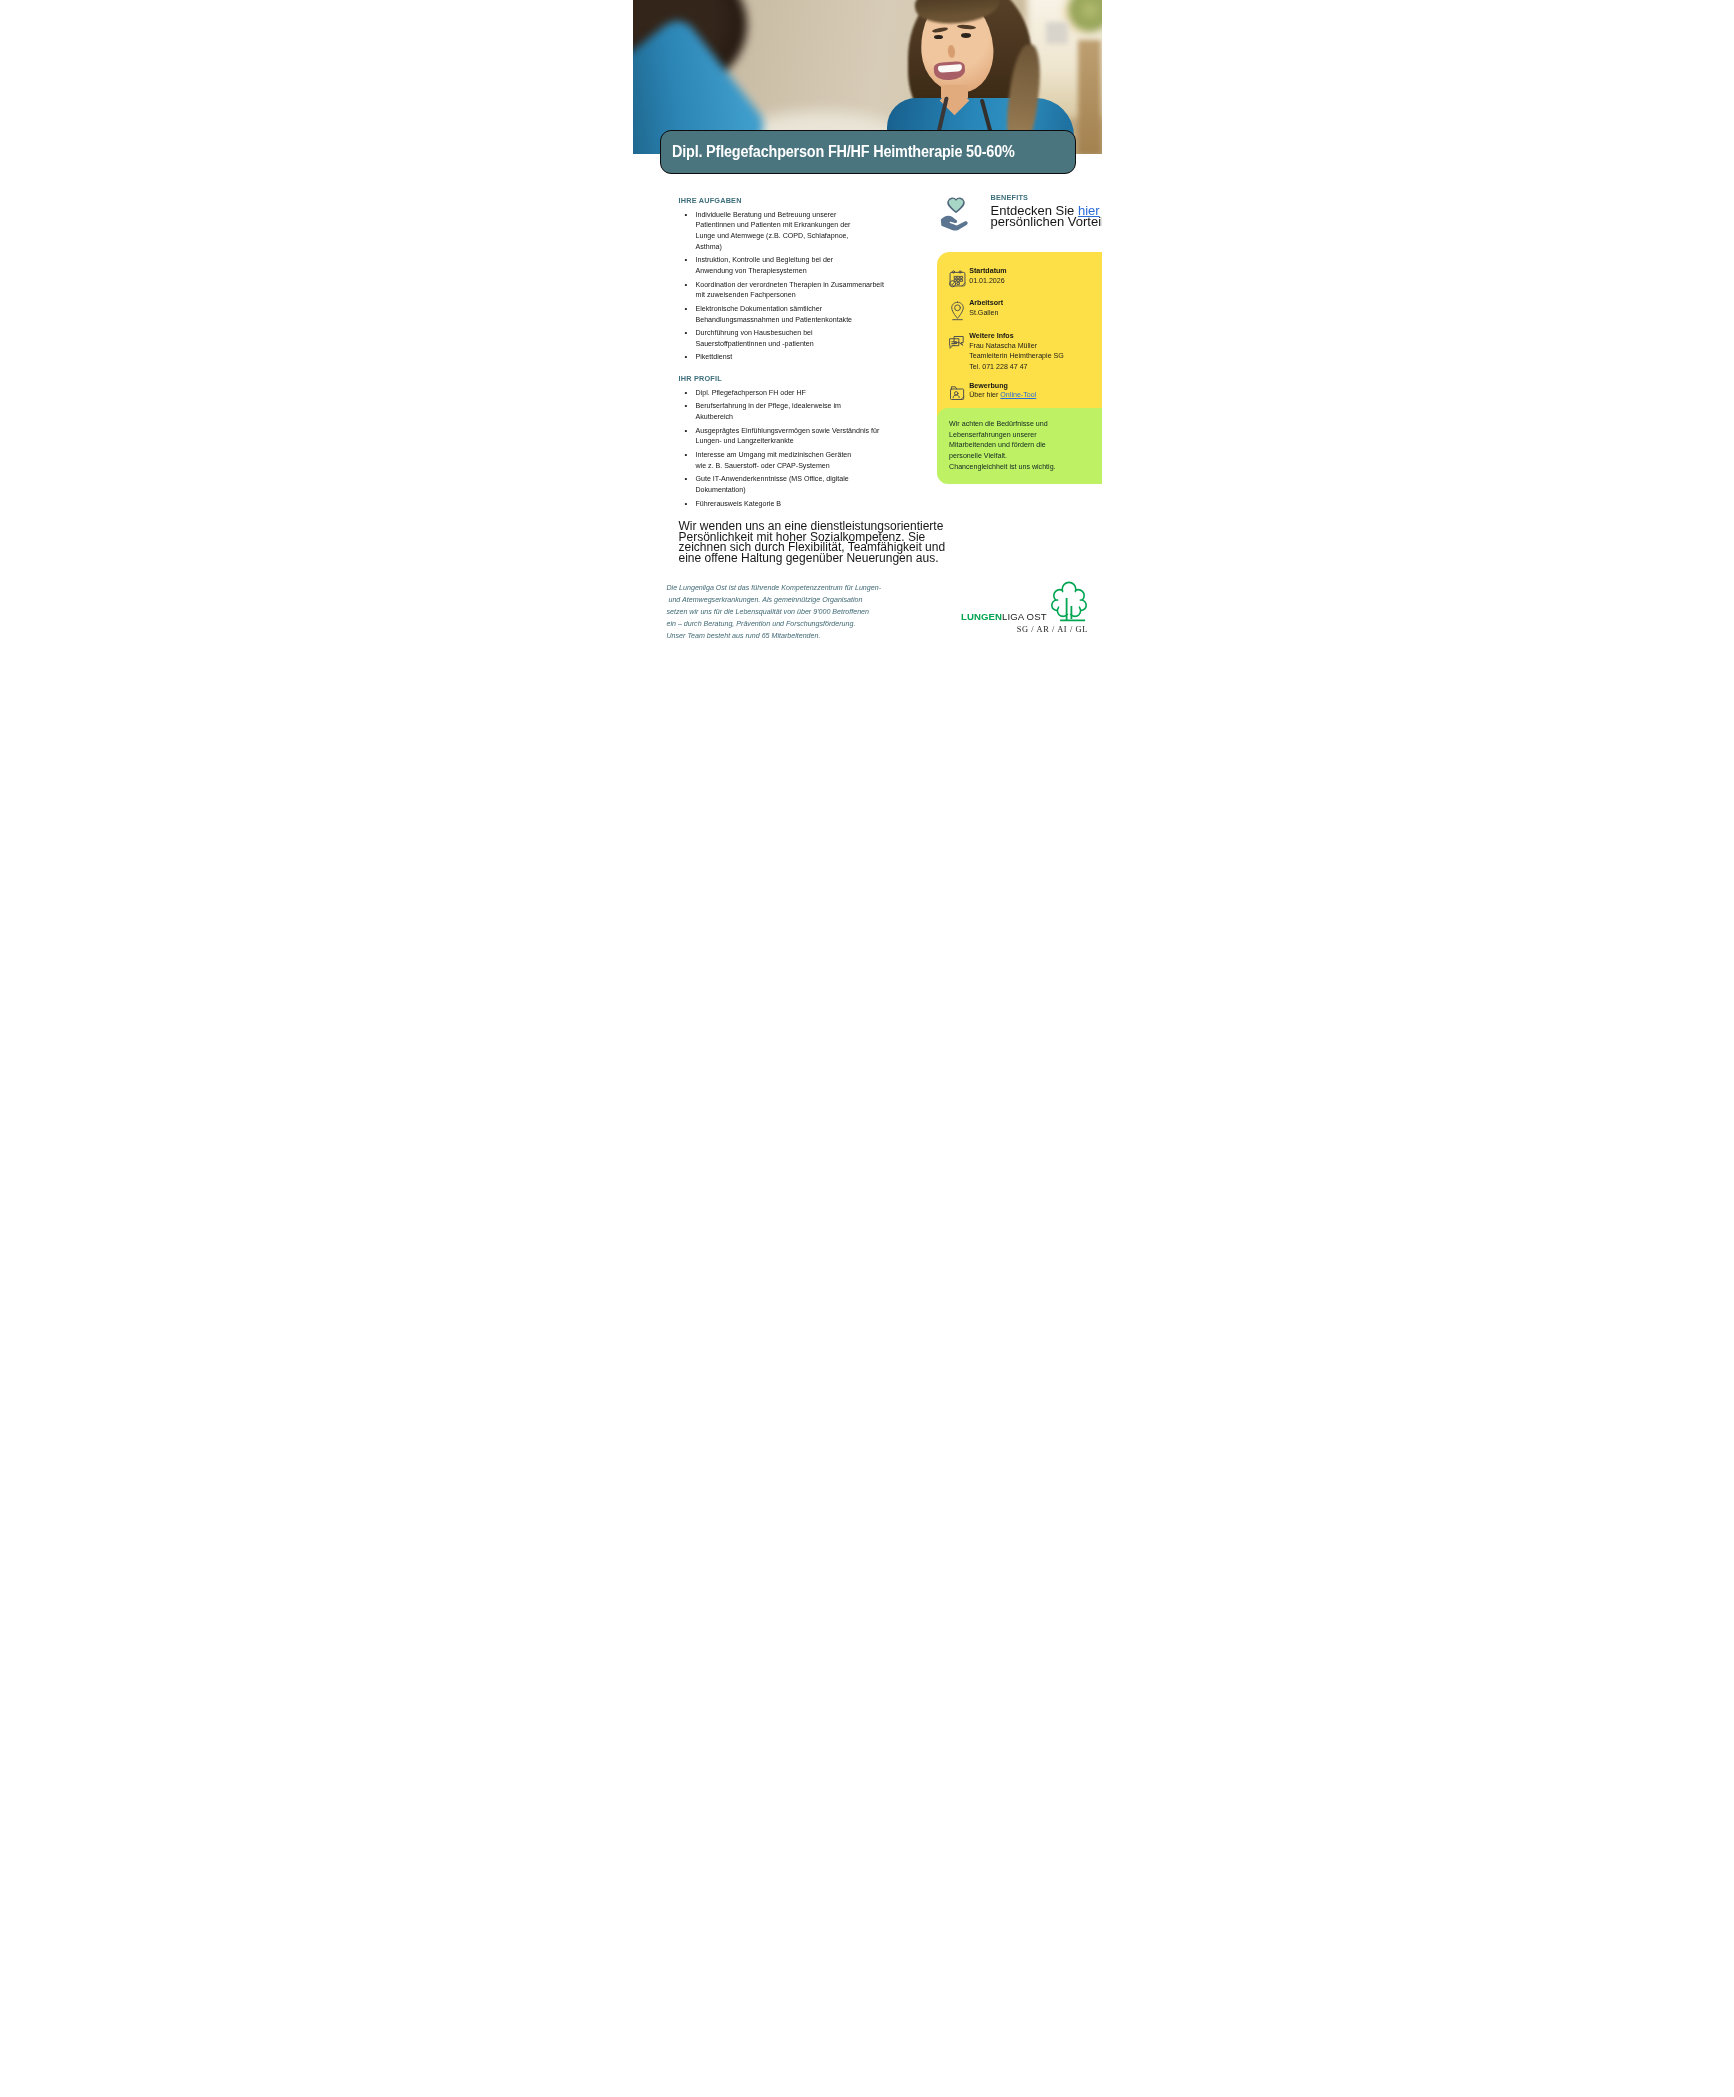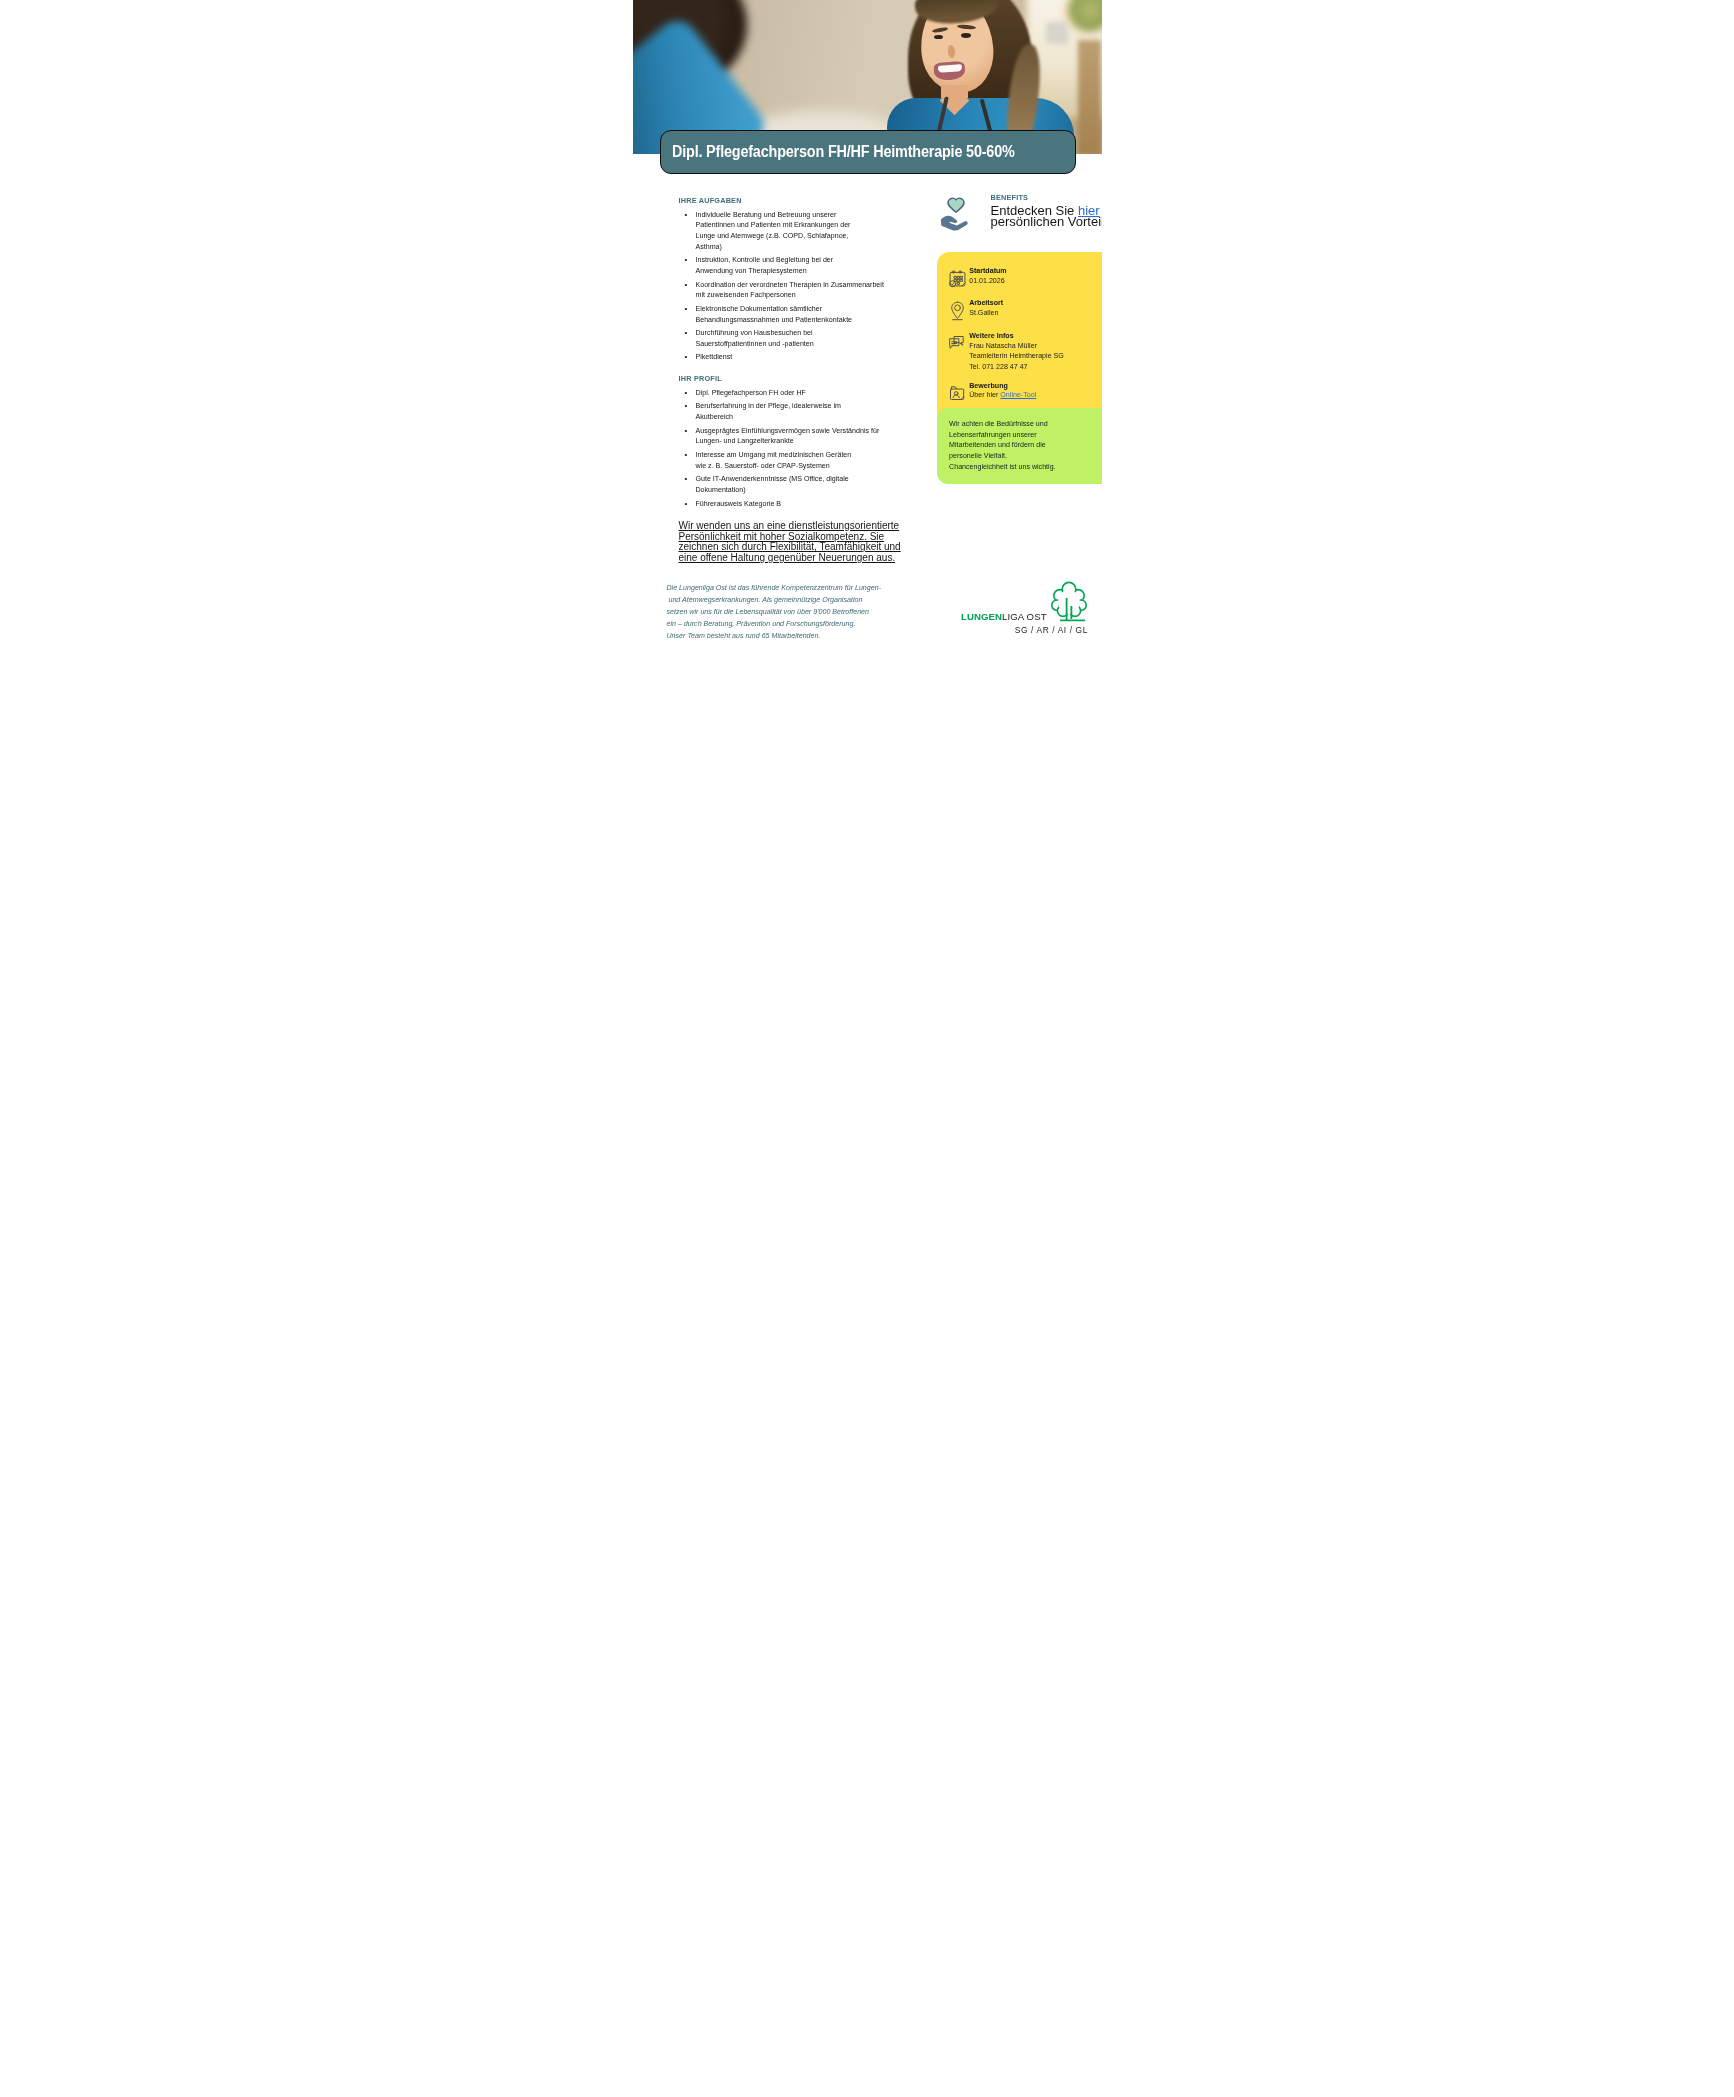--- a/index.html
+++ b/index.html
@@ -74,21 +74,21 @@
           transform:scaleX(0.9); transform-origin:left center; white-space:nowrap; }
 
   
   .left-col { position:absolute; left:46px; top:196px; width:260px; }
   .sec-heading { color:#3d6e7b; font-size:7.3px; font-weight:bold; letter-spacing:0.2px; margin-bottom:4.6px; }
   .blist { list-style:none; }
   .blist li { position:relative; padding-left:17px; margin-bottom:2.9px; font-size:7.1px; line-height:10.7px; }
   .blist li::before { content:"\2022"; position:absolute; left:5.9px; top:0; font-size:8px; }
   .blist span, .closing span, .about span, .divbox span { display:block; white-space:nowrap; }
   .profil-heading { margin-top:11px; }
-  .closing { margin-top:11.7px; font-size:10px; line-height:10.7px;text-decoration:underline; }
+  .closing { margin-top:11.7px; font-size:12px; line-height:10.7px; }
 
   
   .benefits { position:absolute; left:305px; top:193px; display:flex; gap:17px; }
   .benefit-icon { flex:0 0 36px; }
   .benefit-text .sec-heading { margin-bottom:3.4px; }
   .benefit-text p { font-size:13px; line-height:11px; white-space:nowrap; }
   a.inline-link { color:#2b6cd9; text-decoration:underline; text-underline-offset:0.8px; }
 
   
   .info-box { position:absolute; left:304px; top:252px; width:165px; height:165px;
@@ -107,21 +107,21 @@
   .about { position:absolute; left:34px; top:582px; width:268px;
           font-style:italic; color:#416a75; font-size:7.1px; line-height:12px; }
   .about span { white-space:pre; }
   .logo { position:absolute; left:326px; top:579px; width:142px; height:67px; }
   .tree { position:absolute; right:11.7px; top:1.7px; }
   .wordmark { position:absolute; left:2.5px; top:32px; font-size:9.6px; font-weight:bold;
           letter-spacing:0.1px; white-space:nowrap; }
   .wordmark .green { color:#00a551; }
   .wordmark .dark { color:#222222; font-weight:500; }
   .regions { position:absolute; right:12.6px; top:46px; font-size:8.4px; letter-spacing:0.6px;
-          color:#1f1f1f; font-weight:500; }
+          color:#1f1f1f; font-weight:500;font-family:Liberation Serif, serif; }
 
   svg.oicon { stroke:#4d4d4d; stroke-width:2.2; fill:none; stroke-linecap:round; stroke-linejoin:round; }
 </style>
 </head>
 <body>
 
 <div class="page">
 
   <div class="hero">
     <div class="shape window-light"></div>

